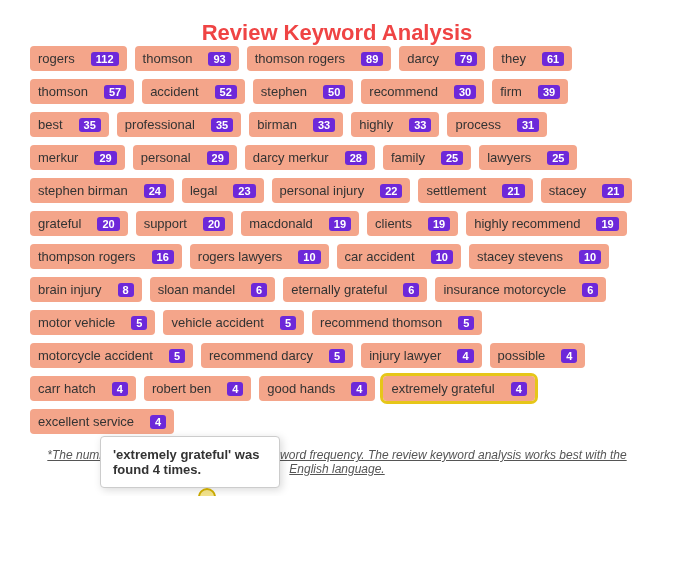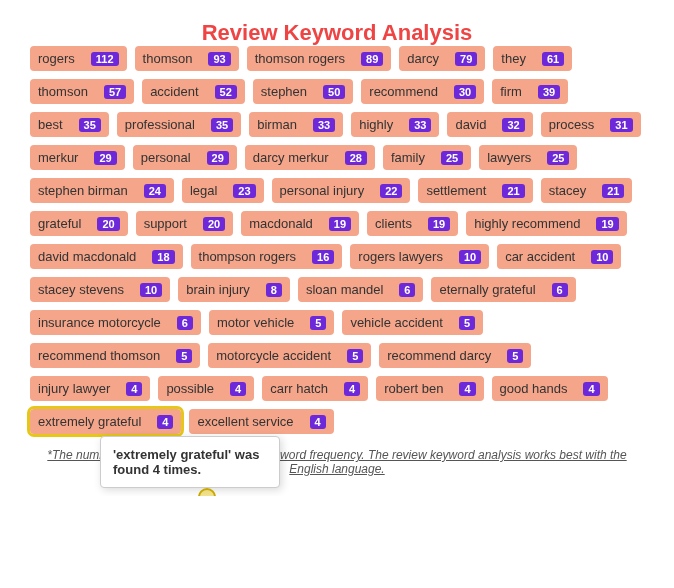--- a/index.html
+++ b/index.html
@@ -142,24 +142,20 @@
     </div>
     <div class="keyword-tag">
       <span>birman</span>
       <span class="count">33</span>
     </div>
     <div class="keyword-tag">
       <span>highly</span>
       <span class="count">33</span>
     </div>
     <div class="keyword-tag">
-      <span>david</span>
-      <span class="count">32</span>
-    </div>
-    <div class="keyword-tag">
       <span>process</span>
       <span class="count">31</span>
     </div>
     <div class="keyword-tag">
       <span>merkur</span>
       <span class="count">29</span>
     </div>
     <div class="keyword-tag">
       <span>personal</span>
       <span class="count">29</span>
@@ -208,24 +204,20 @@
       <span>macdonald</span>
       <span class="count">19</span>
     </div>
     <div class="keyword-tag">
       <span>clients</span>
       <span class="count">19</span>
     </div>
     <div class="keyword-tag">
       <span>highly recommend</span>
       <span class="count">19</span>
-    </div>
-    <div class="keyword-tag">
-      <span>david macdonald</span>
-      <span class="count">18</span>
     </div>
     <div class="keyword-tag">
       <span>thompson rogers</span>
       <span class="count">16</span>
     </div>
     <div class="keyword-tag">
       <span>rogers lawyers</span>
       <span class="count">10</span>
     </div>
     <div class="keyword-tag">

